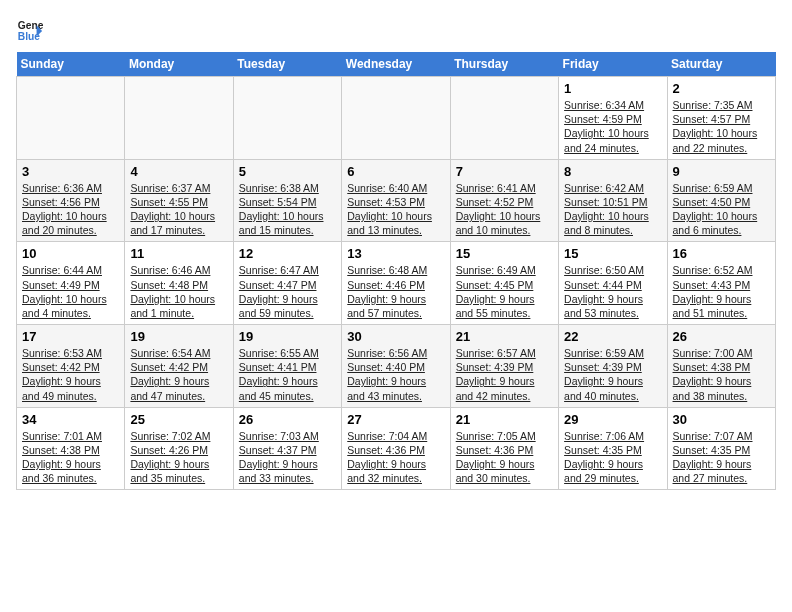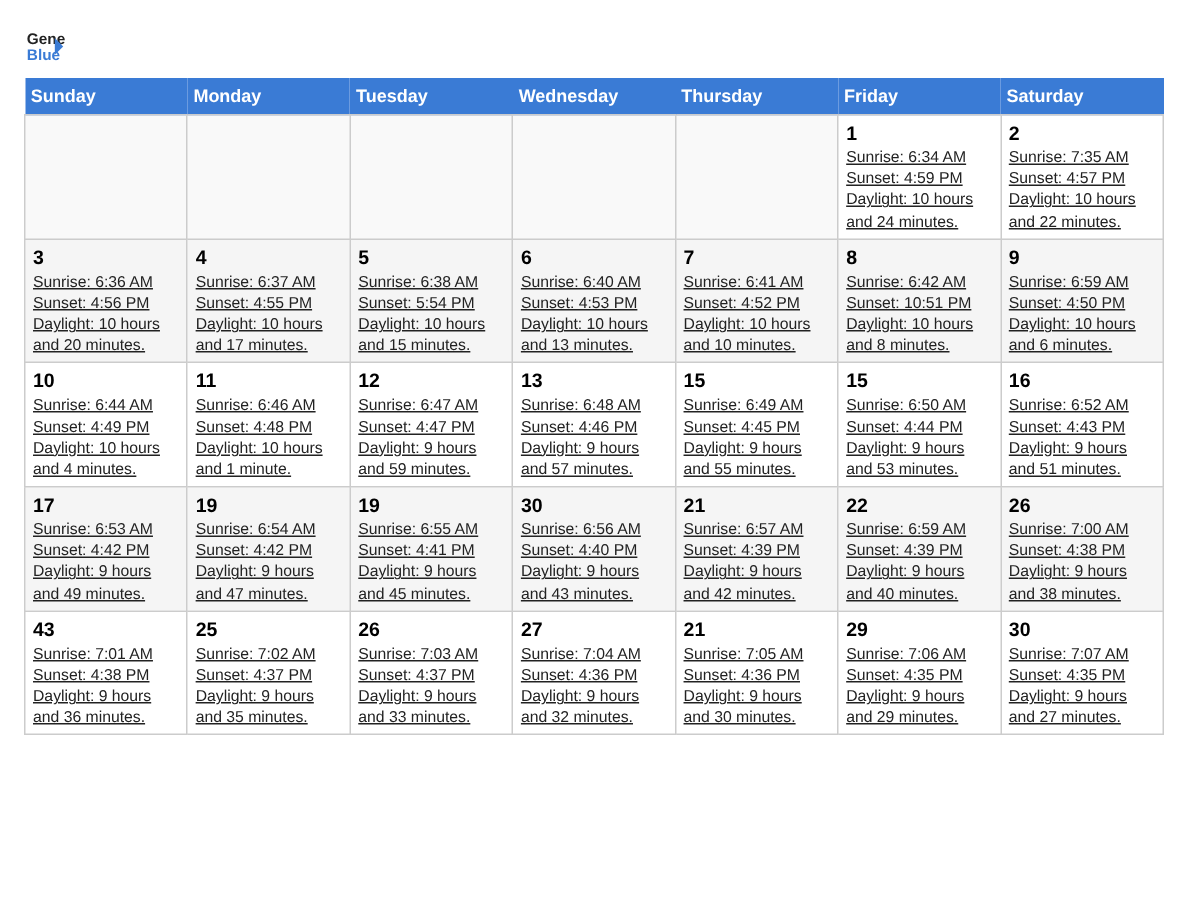--- a/index.html
+++ b/index.html
@@ -256,29 +256,29 @@
         </td>
         <td>
           <span class="day-num">26</span>
           <div class="day-info">Sunrise: 7:00 AM
 Sunset: 4:38 PM
 Daylight: 9 hours and 38 minutes.</div>
         </td>
       </tr>
       <tr>
         <td>
-          <span class="day-num">43</span>
+          <span class="day-num">34</span>
           <div class="day-info">Sunrise: 7:01 AM
 Sunset: 4:38 PM
 Daylight: 9 hours and 36 minutes.</div>
         </td>
         <td>
           <span class="day-num">25</span>
           <div class="day-info">Sunrise: 7:02 AM
-Sunset: 4:37 PM
+Sunset: 4:26 PM
 Daylight: 9 hours and 35 minutes.</div>
         </td>
         <td>
           <span class="day-num">26</span>
           <div class="day-info">Sunrise: 7:03 AM
 Sunset: 4:37 PM
 Daylight: 9 hours and 33 minutes.</div>
         </td>
         <td>
           <span class="day-num">27</span>

